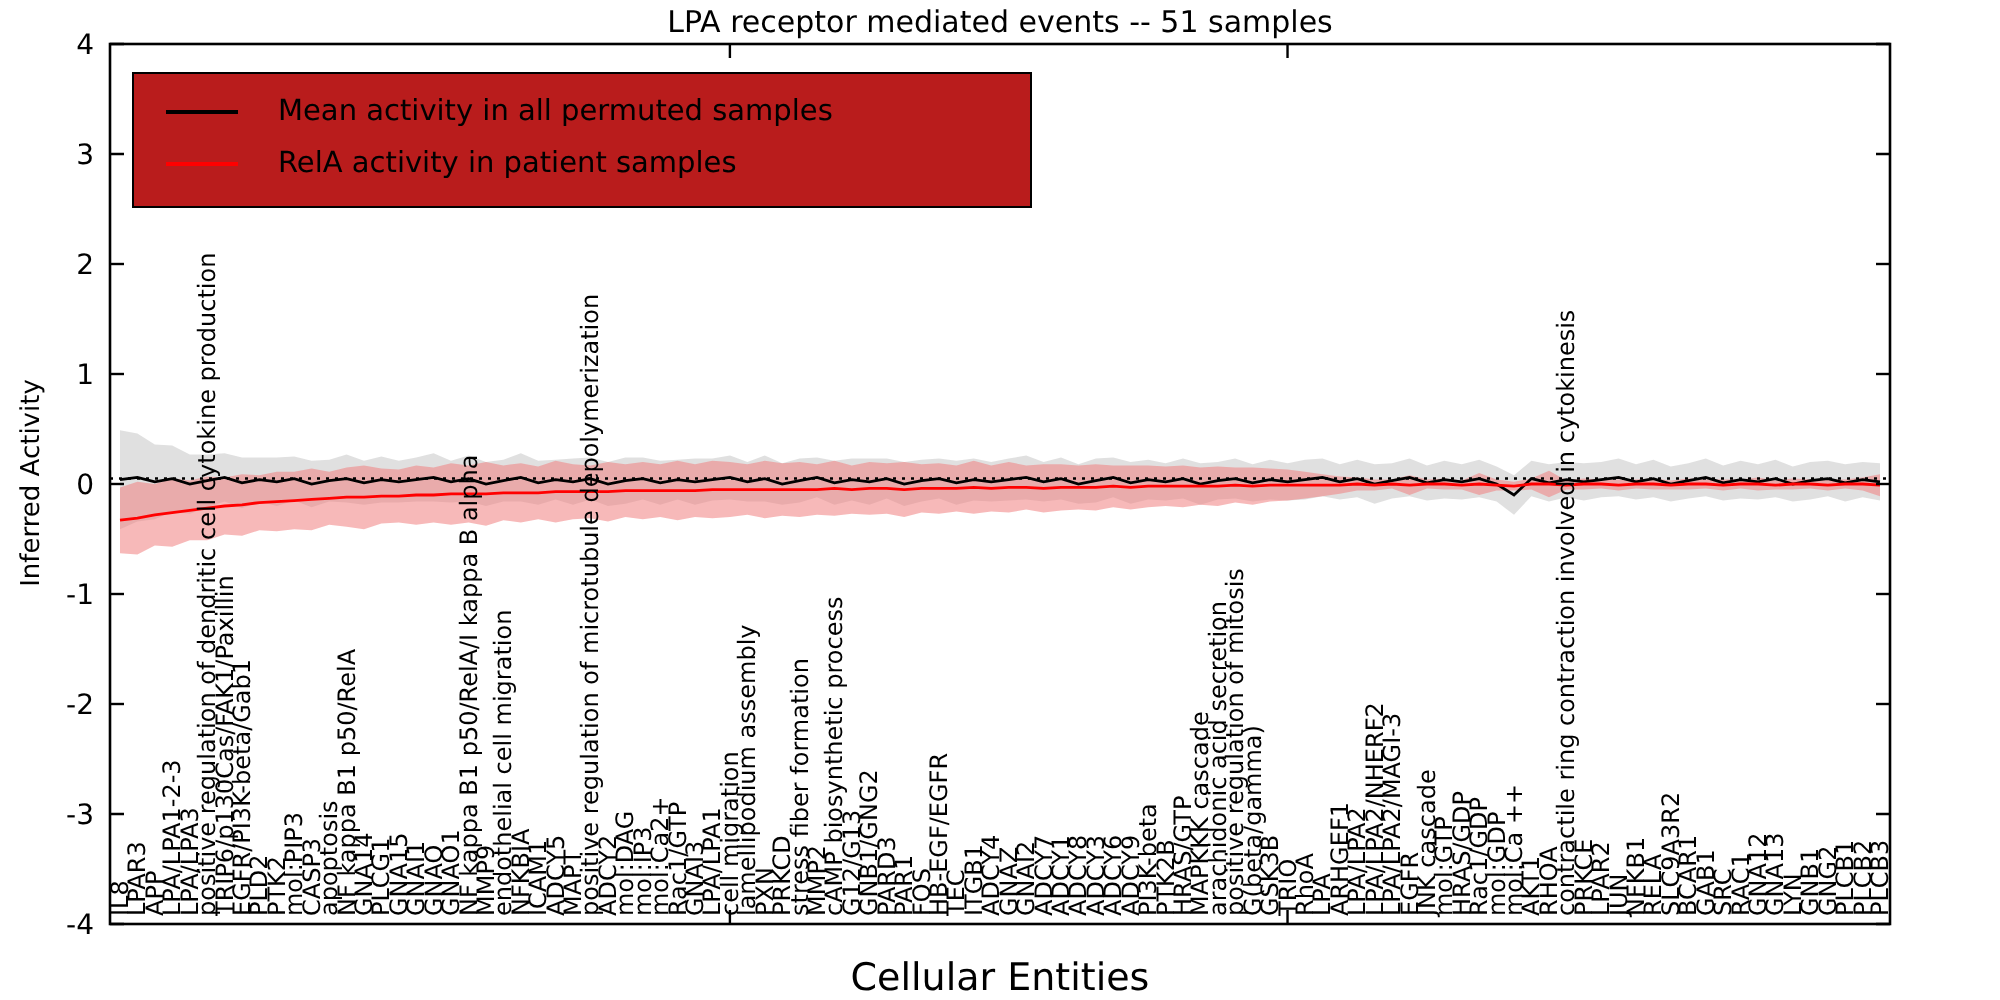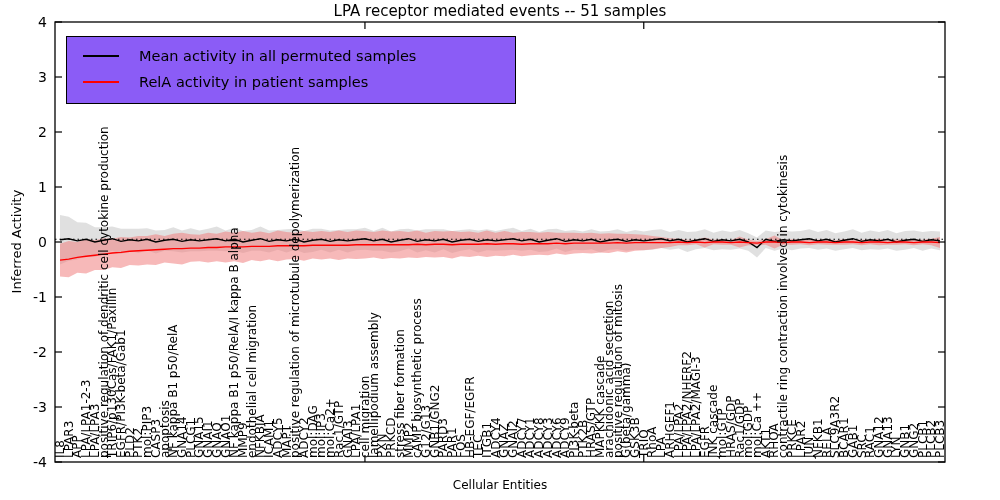--- a/index.html
+++ b/index.html
@@ -1,25 +1,25 @@
 <!DOCTYPE html>
 <html><head>
 <meta charset="utf-8">
 <style>
   html,body{margin:0;padding:0;background:#fff;}
   #fig{position:relative;width:1000px;height:500px;background:#ffffff;
-       font-family:"DejaVu Sans","Liberation Sans",sans-serif;overflow:hidden;}
+       font-family:"DejaVu Sans","Liberation Sans",sans-serif;overflow:hidden;border-radius:27px;}
   #chart-svg{position:absolute;left:0;top:0;}
   .fig-title{position:absolute;top:2px;left:0;width:1000px;text-align:center;
              font-size:15px;color:#000;}
   .y-label{position:absolute;left:-44px;top:234px;width:120px;text-align:center;
            font-size:13px;color:#000;transform:rotate(-90deg);}
   .x-label{position:absolute;top:478px;left:0;width:1000px;text-align:center;
-           font-size:12px;color:#000;}
-  .legend{position:absolute;left:66px;top:36px;width:448px;background:#8b5cf6;
+           font-size:19px;color:#000;}
+  .legend{position:absolute;left:66px;top:36px;width:448px;background:#b91c1c;
           border:1.5px solid #000;padding:6px 0 8px 0;z-index:5;}
   .legend-row{display:flex;align-items:center;height:26px;}
   .legend-swatch{display:inline-block;width:36px;height:2px;margin-left:16px;margin-right:20px;}
   .legend-text{font-size:14.5px;color:#000;}
 </style>
 </head>
 <body>
 
 <div id="fig">
   <div class="fig-title">LPA receptor mediated events -- 51 samples</div>

